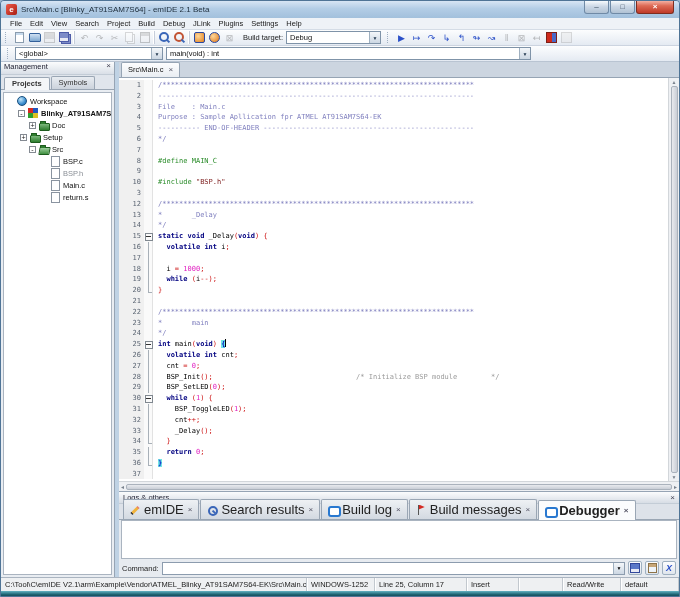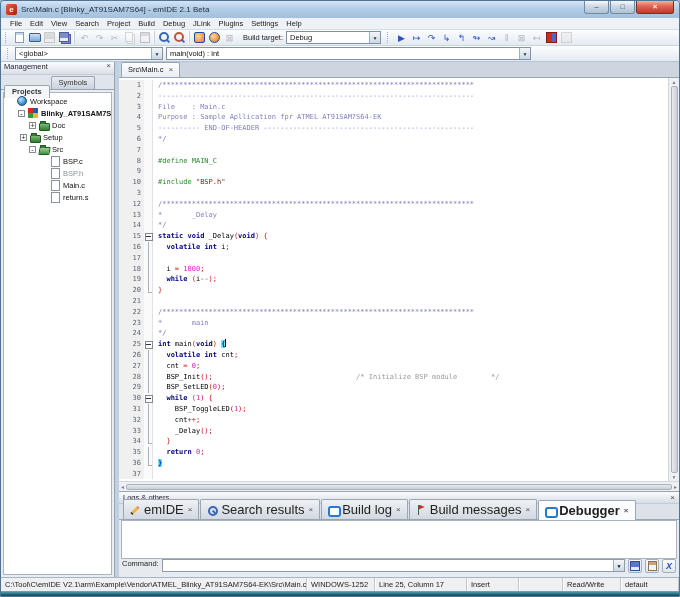--- a/index.html
+++ b/index.html
@@ -74,21 +74,21 @@
               border-right:1px solid #96a4b4;}
   .panel-header{height:13px;flex:none;display:flex;align-items:flex-start;padding:0 3px;
                 background:linear-gradient(#fbfcfd,#d9dfe7);border-bottom:1px solid #c3ccd6;}
   .panel-title{font-size:7.5px;color:#223;}
   .xbtn{margin-left:auto;font-size:8px;line-height:8px;color:#445;}
   .xbtn::before{content:"×";}
   .mtabs{height:15px;flex:none;display:flex;align-items:flex-end;padding:2px 2px 0 3px;gap:1px;
          background:#e0e5ec;border-bottom:1px solid #9aa6b4;}
   .mtab{font-size:7.5px;padding:1px 7px 2px;border:1px solid #9aa6b4;border-bottom:none;border-radius:2px 2px 0 0;
         background:linear-gradient(#e8ecf1,#ccd3dc);color:#333;}
-  .mtab.active{background:#f4f6f8;font-weight:bold;position:relative;top:9px;}
+  .mtab.active{background:#f4f6f8;font-weight:bold;position:relative;top:1px;}
   .tree{flex:1;background:#fff;border:1px solid #aab4c0;margin:2px;overflow:hidden;padding-top:2px;}
   .trow{height:12px;display:flex;align-items:center;gap:3px;white-space:nowrap;}
   .tlabel{font-size:7.5px;color:#111;}
   .tlabel.bold{font-weight:bold;}
   .tlabel.dim{color:#8a8f96;}
   .expander{width:7px;height:7px;flex:none;border:1px solid #848a92;background:#fff;font-size:7px;
             line-height:5px;text-align:center;color:#222;}
   .expander-spacer{width:7px;flex:none;}
   .ticon{width:10px;height:10px;flex:none;display:inline-block;position:relative;}
   [data-name="workspace-icon"]::before{content:"";position:absolute;inset:0;border-radius:50%;
@@ -153,21 +153,21 @@
   .ltab.active{background:#fbfcfd;font-weight:bold;position:relative;top:1px;}
   .licon{width:10px;height:10px;flex:none;position:relative;display:inline-block;}
   [data-name="pencil-icon"]::before{content:"";position:absolute;left:0;top:4px;width:10px;height:3px;
       transform:rotate(-45deg);background:linear-gradient(90deg,#3a3a3a 18%,#f0b23c 18% 82%,#e87e6a 82%);}
   [data-name="bubble-icon"]::before{content:"";position:absolute;left:0;top:1px;width:9px;height:7px;
       background:#fff;border:2px solid #2878d0;border-radius:3px;}
   [data-name="flag-icon"]::before{content:"";position:absolute;left:2px;top:0;width:1px;height:10px;background:#555;}
   [data-name="flag-icon"]::after{content:"";position:absolute;left:3px;top:0;width:6px;height:5px;background:#d42a22;
       clip-path:polygon(0 0,100% 50%,0 100%);}
   .logs-content{flex:1;background:#fff;border:1px solid #aab4c0;margin:0 2px;}
-  .cmdrow{height:18px;flex:none;display:flex;gap:3px;padding:0 3px;}
+  .cmdrow{height:18px;flex:none;display:flex;align-items:center;gap:3px;padding:0 3px;}
   .cmdinput{flex:1;height:13px;display:flex;align-items:center;background:#fff;border:1px solid #8c9cae;}
   .cmdinput input{flex:1;border:none;outline:none;height:11px;font:7.5px "Liberation Sans",sans-serif;padding:0 2px;}
   .cmdbtn{width:14px;height:14px;flex:none;border:1px solid #9fb0c0;border-radius:2px;
           background:linear-gradient(#fdfdfe,#dfe5ec);display:flex;align-items:center;justify-content:center;
           position:relative;font-size:9px;}
   [data-name="command-save-icon"]::before{content:"";width:8px;height:8px;background:#5a78c8;border:1px solid #32489c;
       box-shadow:inset 0 -3px 0 #e8eaf4;}
   [data-name="command-load-icon"]::before{content:"";width:7px;height:8px;background:#c7a678;border:1px solid #8d7348;
       box-shadow:inset 0 -5px 0 #eef4fa;}
   [data-name="command-clear-icon"]{color:#2b50c8;font-style:italic;font-weight:bold;font-size:9px;}

